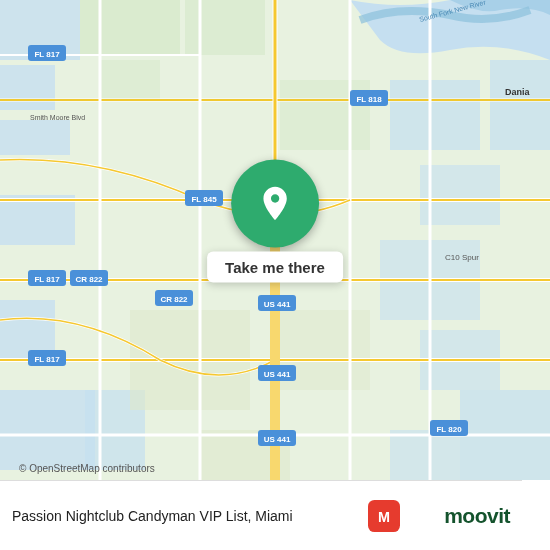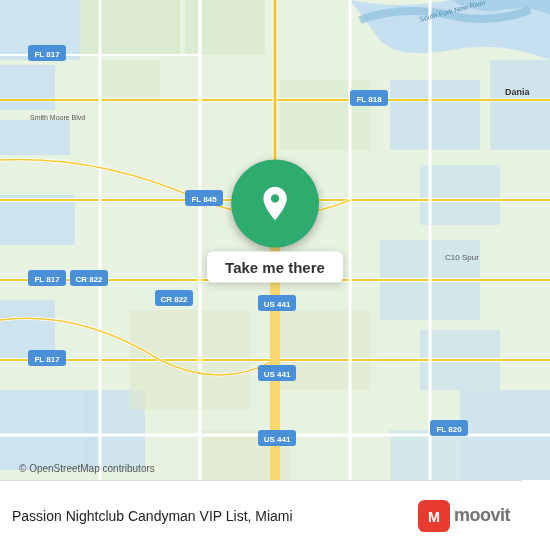--- a/index.html
+++ b/index.html
@@ -52,24 +52,25 @@
       align-items: center;
       gap: 4px;
     }
 
     .moovit-icon {
       width: 32px;
       height: 32px;
     }
 
     .moovit-text {
-      font-size: 18px;
+      font-size: 21px;
       font-weight: bold;
-      color: #737373;
+      color: #14532d;
       letter-spacing: -0.5px;
+      margin-left: 40px;
     }
 
     
     #take-me-there-btn {
       position: absolute;
       top: 50%;
       left: 50%;
       transform: translate(-50%, -50%);
       display: flex;
       flex-direction: column;

